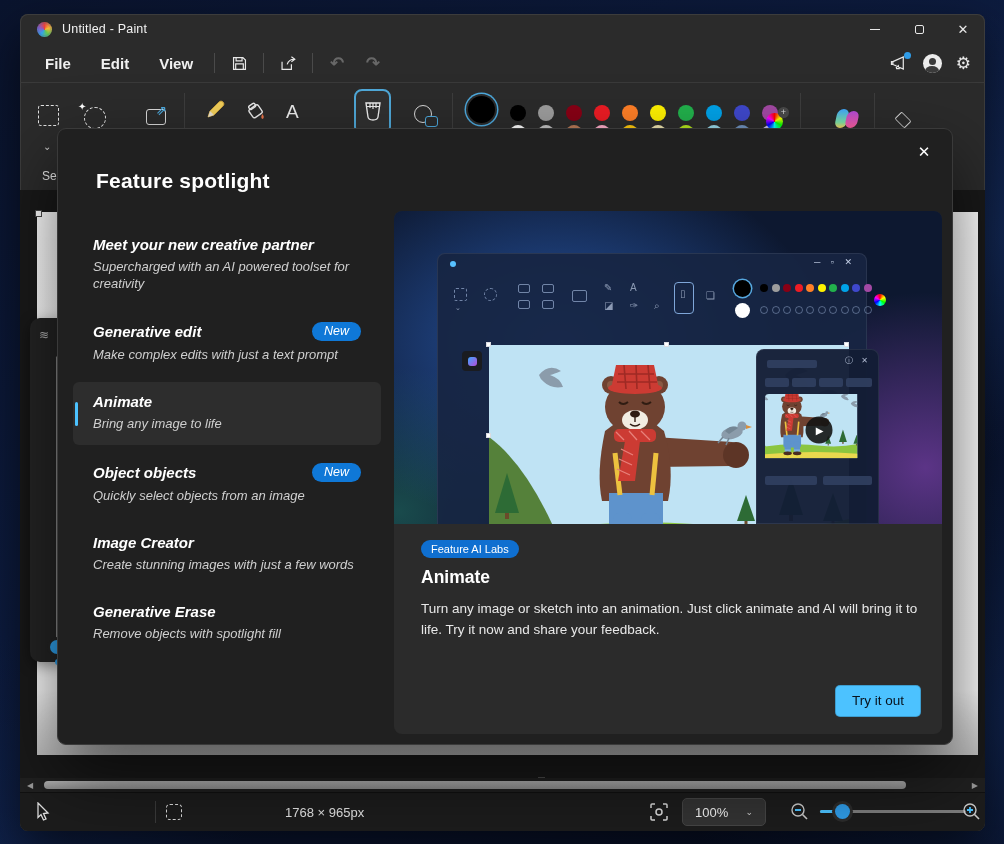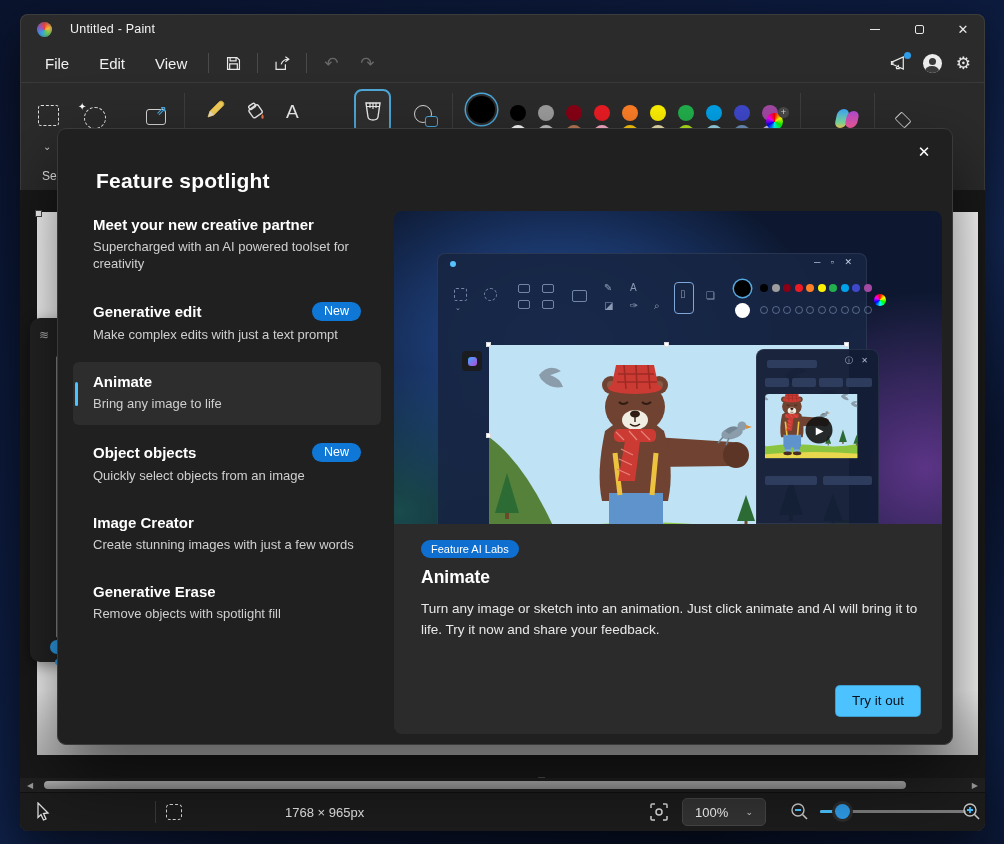--- a/index.html
+++ b/index.html
@@ -14,34 +14,34 @@
     position:relative; color:#fff;
   }
   .abs { position:absolute; }
 
   
   .paint-window { position:absolute; left:20px; top:14px; width:965px; height:817px;
     background:#2b2b2b; border-radius:8px; overflow:hidden;
     box-shadow:0 18px 50px rgba(0,0,0,.6), inset 0 0 0 1px #3c3c3c; }
 
   
-  .titlebar { position:absolute; left:0; top:0; width:100%; height:30px; display:flex; align-items:center;gap:8px; }
+  .titlebar { position:absolute; left:0; top:0; width:100%; height:30px; display:flex; align-items:center; }
   .app-logo { width:15px; height:15px; border-radius:50%; margin-left:17px;
     background:conic-gradient(#e8423c,#f7a row,#f7b733,#64c850,#35a3e8,#8a5bc6,#e8423c);
     background:conic-gradient(#e8423c,#f7b733,#64c850,#35a3e8,#8a5bc6,#e8423c);
     box-shadow:inset 0 0 0 2px #2b5f8f33; }
   .app-title { font-size:12.5px; color:#f2f2f2; margin-left:10px; letter-spacing:.2px; }
   .win-controls { position:absolute; right:0; top:0; height:30px; display:flex; }
   .win-btn { width:44px; height:30px; display:flex; align-items:center; justify-content:center; color:#e8e8e8; }
   .glyph-min { width:10px; height:1px; background:#e8e8e8; display:block; }
   .glyph-max { width:9px; height:9px; border:1px solid #e8e8e8; border-radius:2px; display:block; }
   .glyph-close { font-size:13px; line-height:1; }
 
   
-  .menubar { position:absolute; left:0; top:30px; width:100%; height:38px; display:flex; align-items:center; }
+  .menubar { position:absolute; left:0; top:30px; width:100%; height:38px; display:flex; align-items:center;font-weight:bold; }
   .menu-item { font-size:15px; color:#f0f0f0; padding:6px 15px; border-radius:5px; }
   .mb-sep { width:1px; height:20px; background:#4a4a4a; margin:0 6px; }
   .tool-btn { width:36px; height:30px; display:flex; align-items:center; justify-content:center; border-radius:5px; }
   .disabled-glyph { color:#686868; font-size:17px; }
   .menubar-right { position:absolute; right:14px; top:0; height:38px; display:flex; align-items:center; gap:14px; }
   .avatar { width:19px; height:19px; border-radius:50%; background:#ececec; position:relative; overflow:hidden; }
   .avatar::before { content:""; position:absolute; left:6px; top:4px; width:7px; height:7px; border-radius:50%; background:#3a3a3a; }
   .avatar::after { content:""; position:absolute; left:2.5px; top:12px; width:14px; height:10px; border-radius:50%; background:#3a3a3a; }
   .gear { font-size:17px; color:#e8e8e8; font-family:"DejaVu Sans",sans-serif; }
   .mega-wrap { position:relative; }
@@ -101,21 +101,21 @@
   .zoom-dd .chev { font-size:9px; color:#cfcfcf; }
   .sl-track { position:absolute; left:800px; top:17px; width:146px; height:3px; background:#7d7d7d; border-radius:2px; }
   .sl-fill { position:absolute; left:800px; top:17px; width:22px; height:3px; background:var(--accent,#4cc2ff); border-radius:2px; }
   .sl-thumb { position:absolute; left:815px; top:11px; width:15px; height:15px; border-radius:50%; background:#2f9ce8; box-shadow:0 0 0 3px #2c2c2c; }
 
   
   .dialog { position:absolute; left:37px; top:114px; width:896px; height:617px; background:#202020;
     border:1px solid #3a3a3a; border-radius:9px; box-shadow:0 30px 70px rgba(0,0,0,.6); }
   .dlg-close { position:absolute; right:12px; top:8px; width:32px; height:30px; display:flex; align-items:center; justify-content:center; font-size:15px; color:#fff; border-radius:5px; }
   .dlg-title { position:absolute; left:38px; top:40px; font-size:21px; font-weight:700; letter-spacing:.2px; }
-  .feature-list { position:absolute; left:15px; top:76px; width:308px; }
+  .feature-list { position:absolute; left:15px; top:96px; width:308px;font-style:italic; }
   .feat { padding:11px 20px 12px 20px; margin-bottom:7px; border-radius:6px; position:relative; }
   .feat.selected { background:#2d2d2d; }
   .feat.selected::before { content:""; position:absolute; left:2px; top:50%; transform:translateY(-50%); width:3px; height:24px; border-radius:2px; background:var(--accent,#4cc2ff); }
   .feat-top { display:flex; align-items:center; }
   .feat-title { font-size:15px; font-weight:700; color:#fff; }
   .feat-desc { font-size:13px; color:#cfcfcf; margin-top:5px; line-height:1.32; }
   .badge-new { margin-left:auto; background:var(--badge,#0f78d7); color:#fff; font-size:12.5px; padding:2px 12px 3px; border-radius:11px; }
 
   .detail { position:absolute; left:336px; top:82px; width:548px; height:523px; background:#2b2b2b; border-radius:8px; }
   .preview { position:absolute; left:0; top:0; width:548px; height:313px; border-radius:8px 8px 0 0; overflow:hidden;

